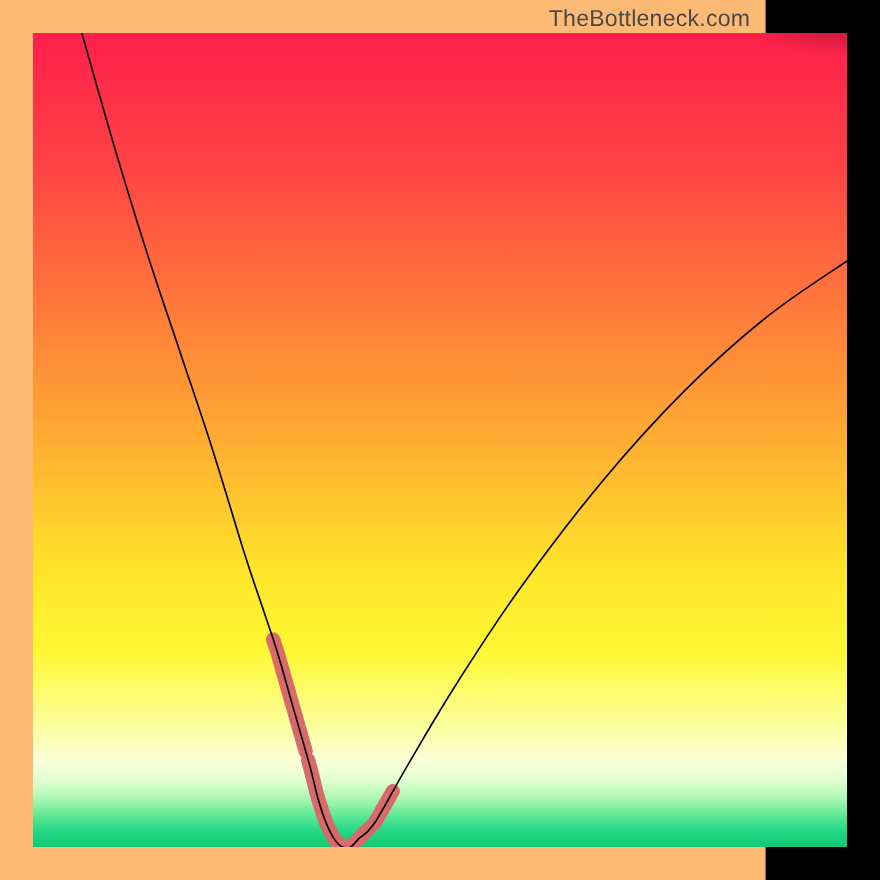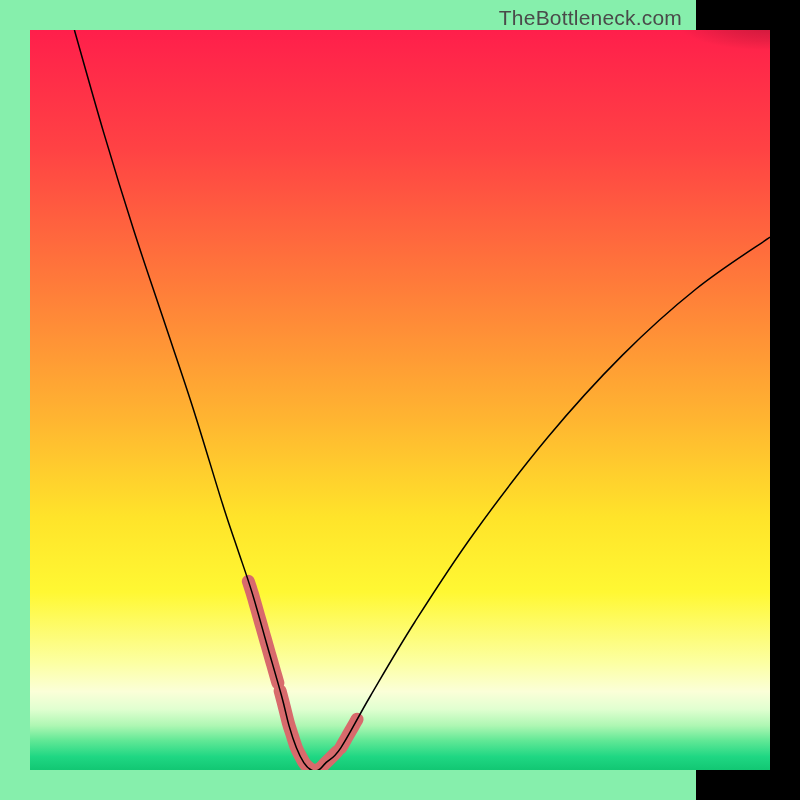--- a/index.html
+++ b/index.html
@@ -8,21 +8,21 @@
     width: 800px;
     height: 800px;
     overflow: hidden;
     background: #000;
     font-family: Arial, Helvetica, sans-serif;
   }
   .frame {
     position: absolute;
     width: 696px;
     height: 800px;
-    background: #86efac;
+    background: #fdba74;
   }
   .plot-area {
     position: absolute;
     left: 30px;
     top: 30px;
     width: 740px;
     height: 740px;
     overflow: hidden;
   }
   .gradient {

